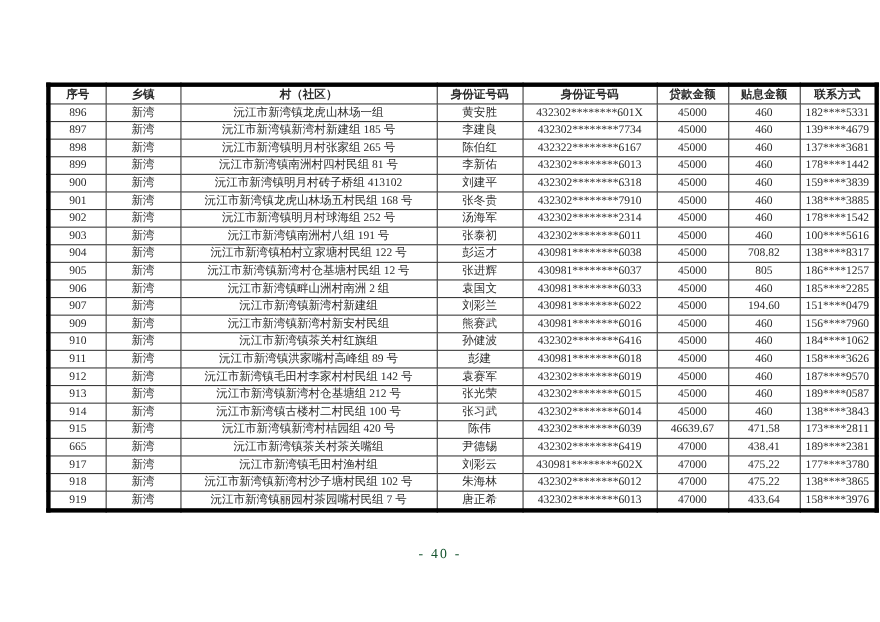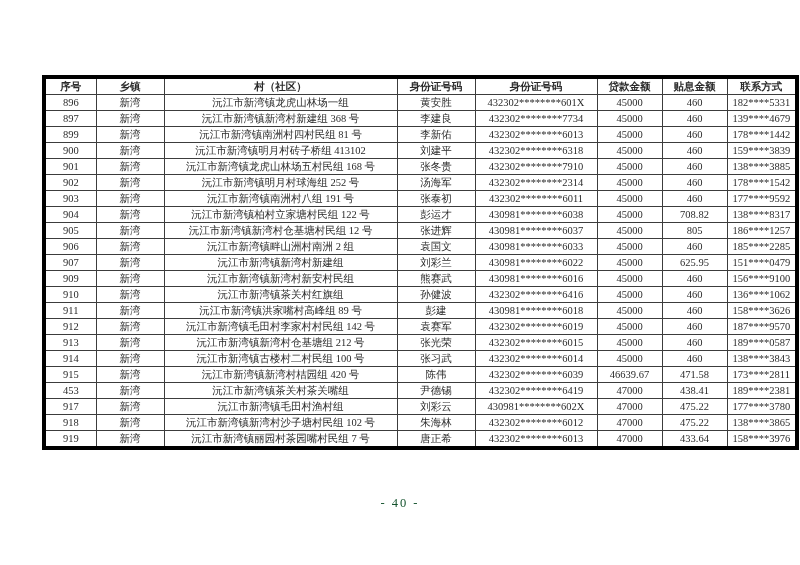--- a/index.html
+++ b/index.html
@@ -95,26 +95,36 @@
           <td>沅江市新湾镇龙虎山林场一组</td>
           <td>黄安胜</td>
           <td>432302********601X</td>
           <td>45000</td>
           <td>460</td>
           <td>182****5331</td>
         </tr>
         <tr>
           <td>897</td>
           <td>新湾</td>
-          <td>沅江市新湾镇新湾村新建组 368 号</td>
+          <td>沅江市新湾镇新湾村新建组 185 号</td>
           <td>李建良</td>
           <td>432302********7734</td>
           <td>45000</td>
           <td>460</td>
           <td>139****4679</td>
+        </tr>
+        <tr>
+          <td>898</td>
+          <td>新湾</td>
+          <td>沅江市新湾镇明月村张家组 265 号</td>
+          <td>陈伯红</td>
+          <td>432322********6167</td>
+          <td>45000</td>
+          <td>460</td>
+          <td>137****3681</td>
         </tr>
         <tr>
           <td>899</td>
           <td>新湾</td>
           <td>沅江市新湾镇南洲村四村民组 81 号</td>
           <td>李新佑</td>
           <td>432302********6013</td>
           <td>45000</td>
           <td>460</td>
           <td>178****1442</td>
@@ -150,21 +160,21 @@
           <td>178****1542</td>
         </tr>
         <tr>
           <td>903</td>
           <td>新湾</td>
           <td>沅江市新湾镇南洲村八组 191 号</td>
           <td>张泰初</td>
           <td>432302********6011</td>
           <td>45000</td>
           <td>460</td>
-          <td>177****9592</td>
+          <td>100****5616</td>
         </tr>
         <tr>
           <td>904</td>
           <td>新湾</td>
           <td>沅江市新湾镇柏村立家塘村民组 122 号</td>
           <td>彭运才</td>
           <td>430981********6038</td>
           <td>45000</td>
           <td>708.82</td>
           <td>138****8317</td>
@@ -189,42 +199,42 @@
           <td>460</td>
           <td>185****2285</td>
         </tr>
         <tr>
           <td>907</td>
           <td>新湾</td>
           <td>沅江市新湾镇新湾村新建组</td>
           <td>刘彩兰</td>
           <td>430981********6022</td>
           <td>45000</td>
-          <td>625.95</td>
+          <td>194.60</td>
           <td>151****0479</td>
         </tr>
         <tr>
           <td>909</td>
           <td>新湾</td>
           <td>沅江市新湾镇新湾村新安村民组</td>
           <td>熊赛武</td>
           <td>430981********6016</td>
           <td>45000</td>
           <td>460</td>
-          <td>156****9100</td>
+          <td>156****7960</td>
         </tr>
         <tr>
           <td>910</td>
           <td>新湾</td>
           <td>沅江市新湾镇茶关村红旗组</td>
           <td>孙健波</td>
           <td>432302********6416</td>
           <td>45000</td>
           <td>460</td>
-          <td>136****1062</td>
+          <td>184****1062</td>
         </tr>
         <tr>
           <td>911</td>
           <td>新湾</td>
           <td>沅江市新湾镇洪家嘴村高峰组 89 号</td>
           <td>彭建</td>
           <td>430981********6018</td>
           <td>45000</td>
           <td>460</td>
           <td>158****3626</td>
@@ -263,21 +273,21 @@
           <td>915</td>
           <td>新湾</td>
           <td>沅江市新湾镇新湾村桔园组 420 号</td>
           <td>陈伟</td>
           <td>432302********6039</td>
           <td>46639.67</td>
           <td>471.58</td>
           <td>173****2811</td>
         </tr>
         <tr>
-          <td>453</td>
+          <td>665</td>
           <td>新湾</td>
           <td>沅江市新湾镇茶关村茶关嘴组</td>
           <td>尹德锡</td>
           <td>432302********6419</td>
           <td>47000</td>
           <td>438.41</td>
           <td>189****2381</td>
         </tr>
         <tr>
           <td>917</td>

